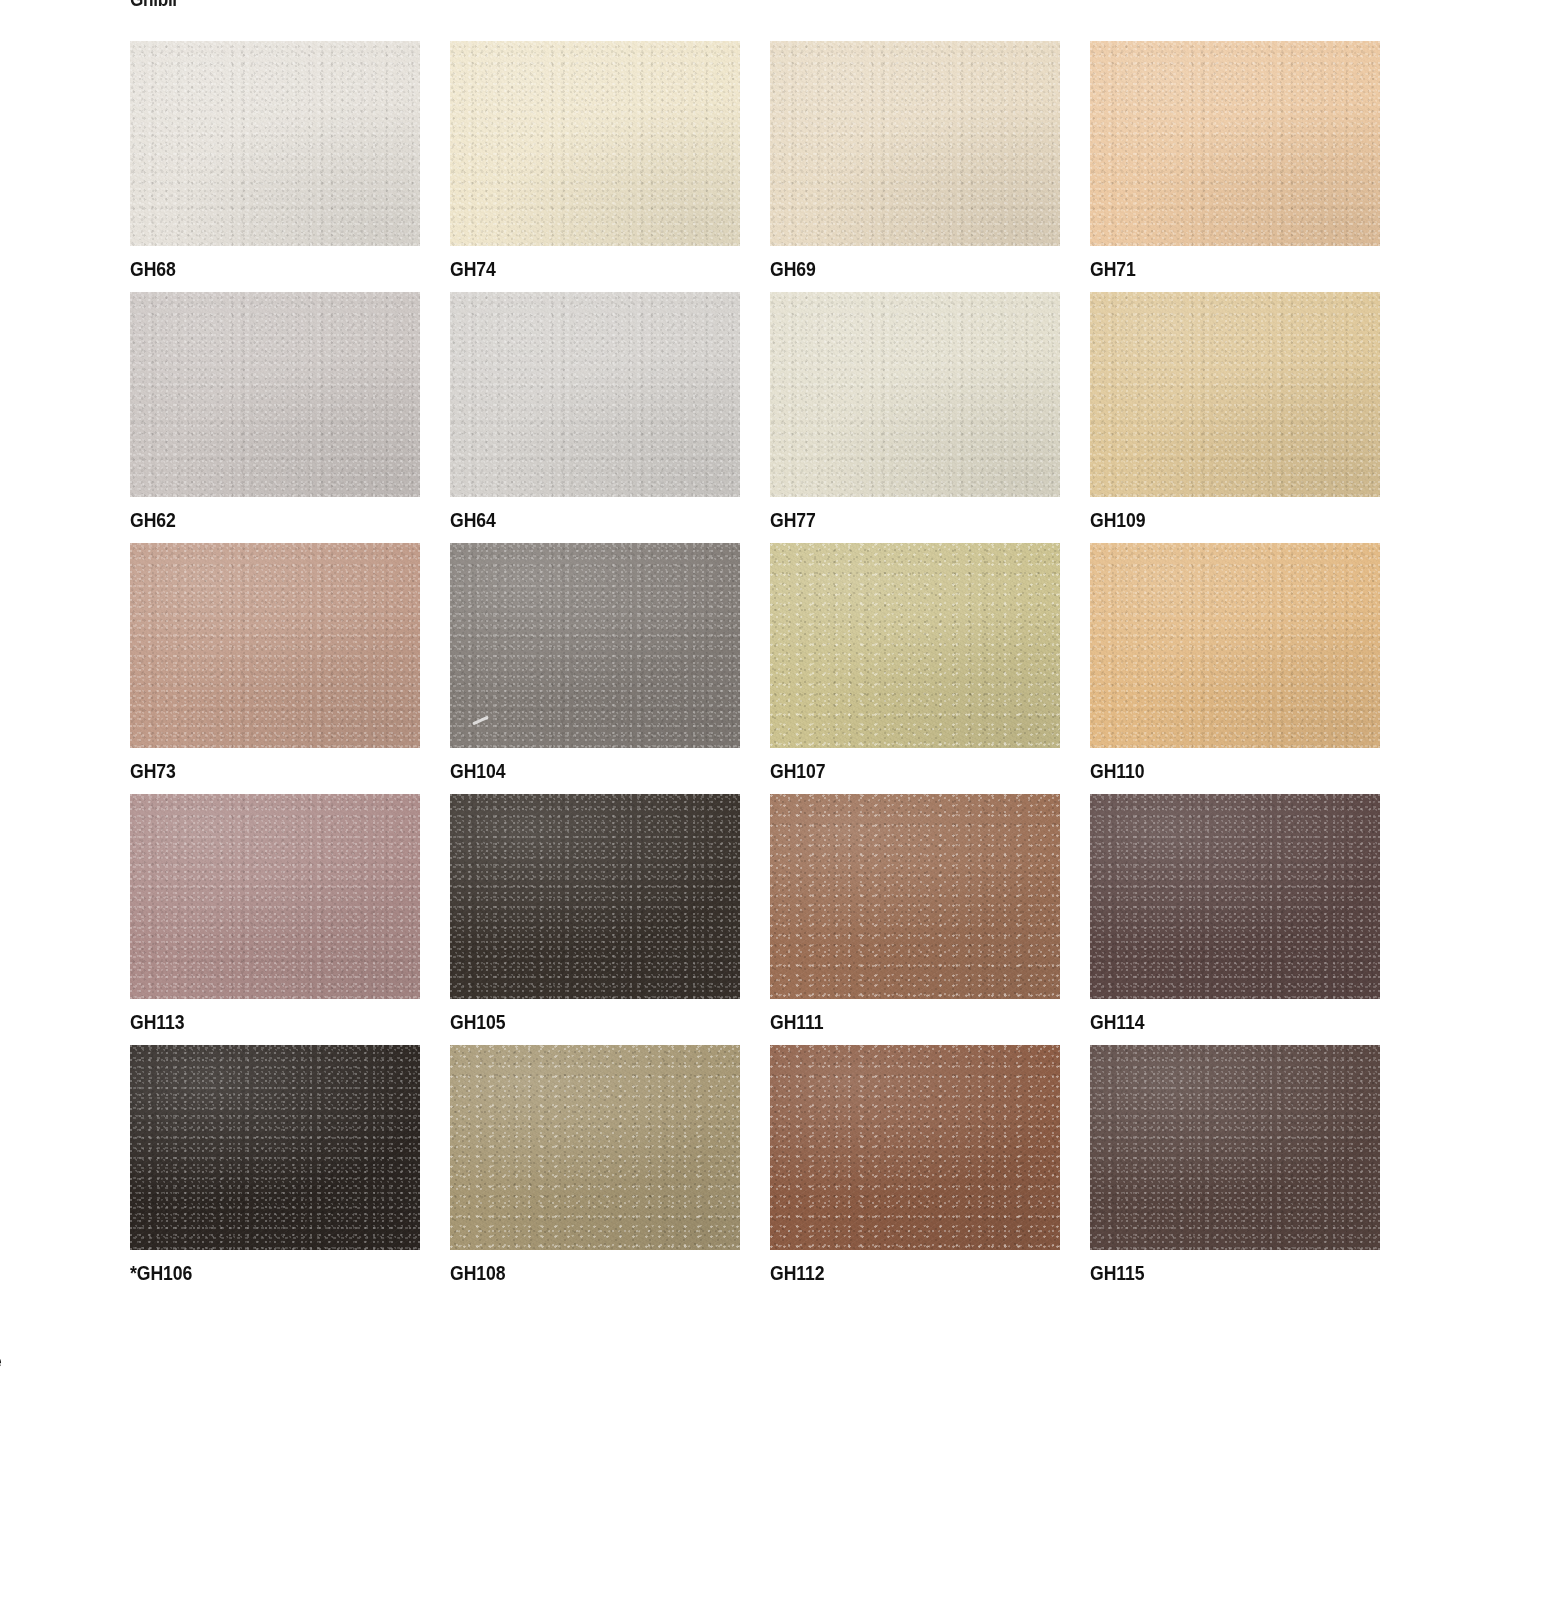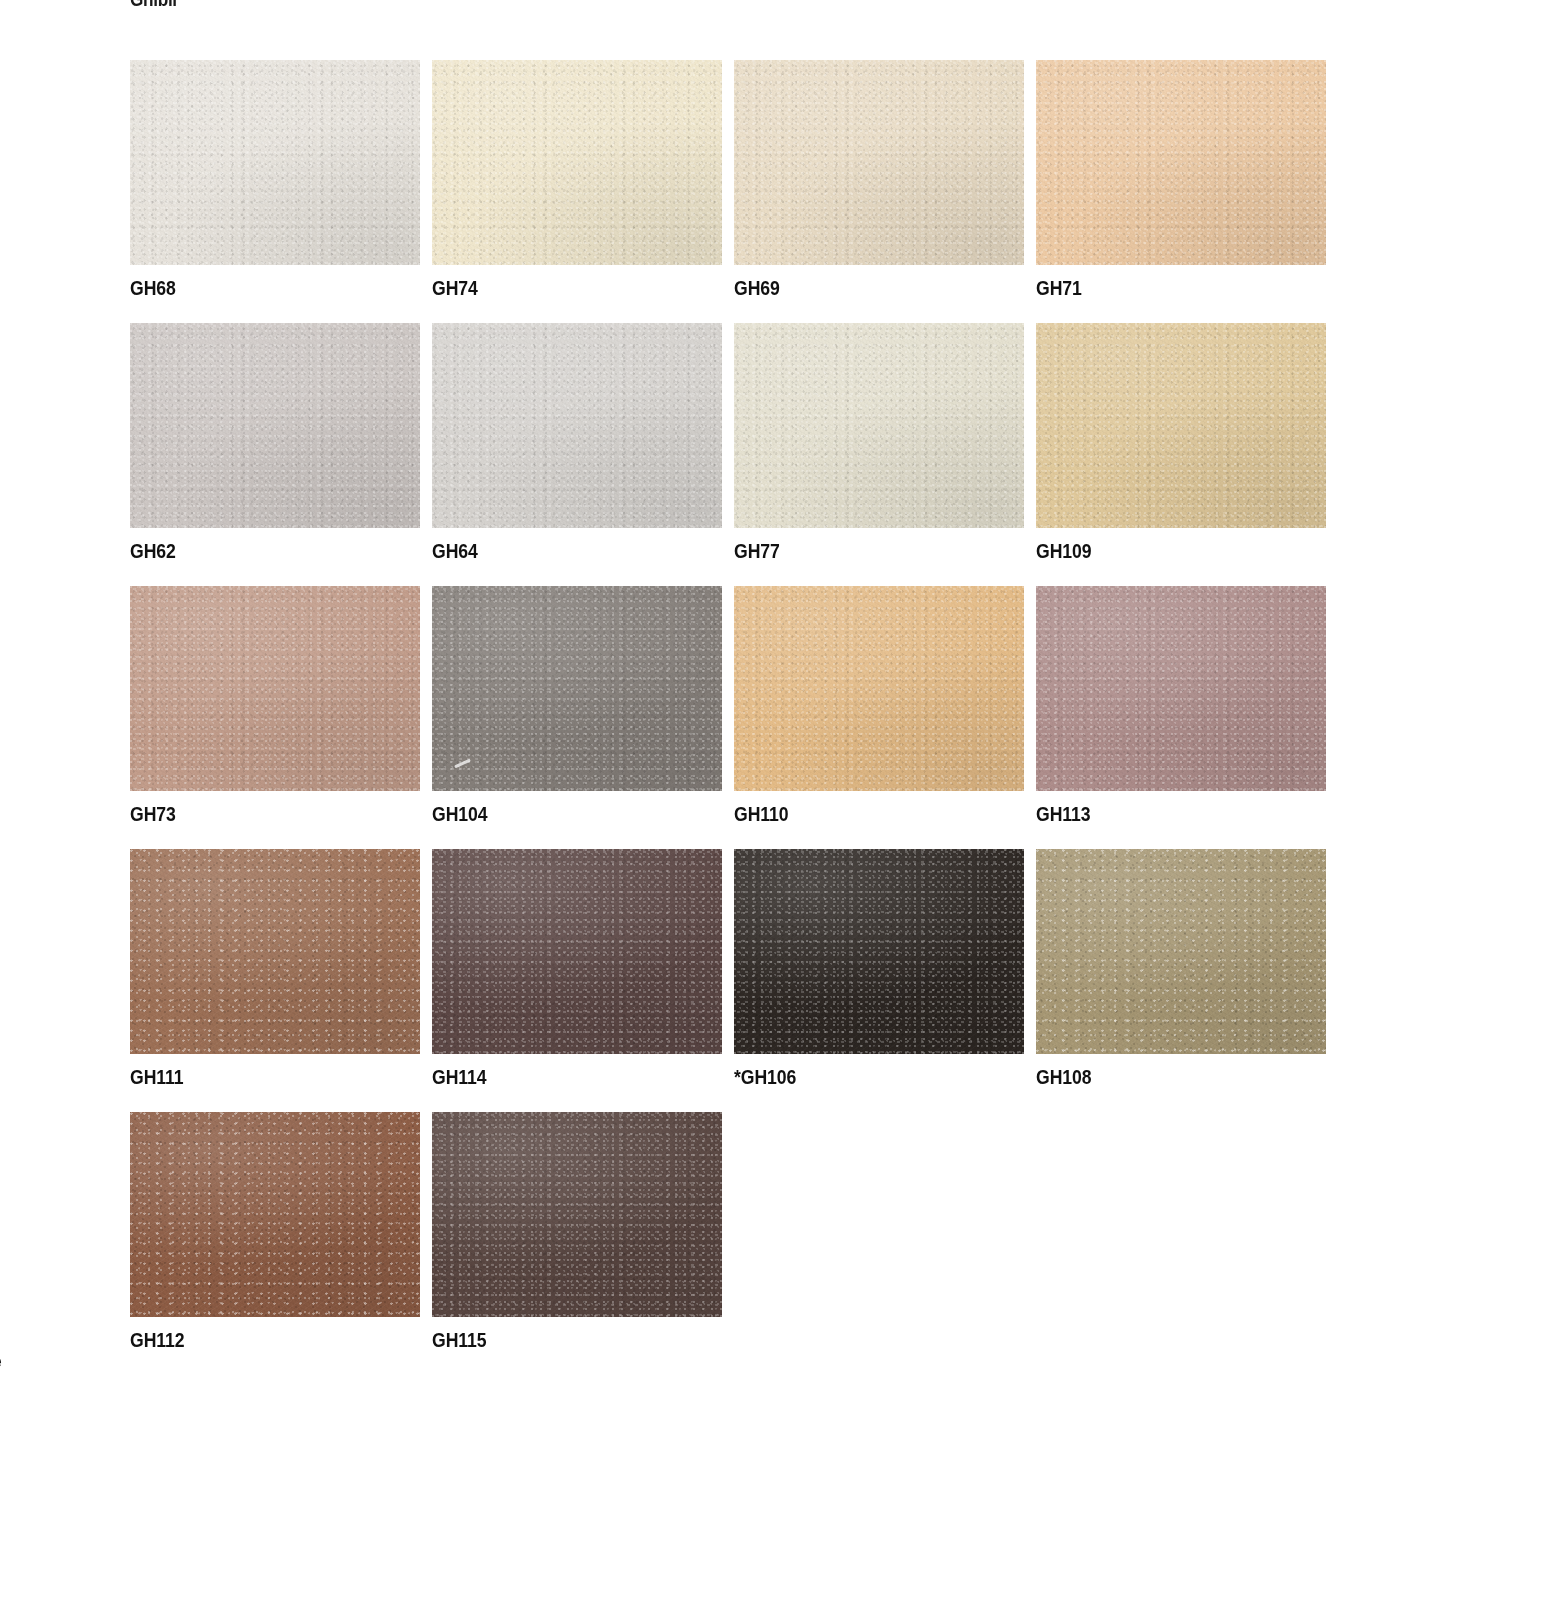--- a/index.html
+++ b/index.html
@@ -43,27 +43,26 @@
     color: #1a1a1a;
     transform: scaleX(0.8);
     transform-origin: left top;
     white-space: nowrap;
   }
 
   
   #grid {
     position: absolute;
     left: 130px;
-    top: 60px;
+    top: 41px;
     width: 1248px;
     display: grid;
     grid-template-columns: repeat(4, 290px);
     column-gap: 30px;
     row-gap: 0px;
-    gap: 12px;
   }
   .cell {
     width: 290px;
     height: 251px;
     position: relative;
   }
   .swatch {
     position: relative;
     width: 290px;
     height: 205px;
@@ -220,73 +219,89 @@
     <div class="cell">
       <div class="swatch" style="background: rgb(132, 126, 121);">
         <div class="sheen"></div>
         <div class="grain"></div>
         <div class="grain2"></div>
         <div class="scratch"></div>
       </div>
       <div class="caption">GH104</div>
     </div>
     <div class="cell">
-      <div class="swatch" style="background: rgb(228, 187, 134);">
-        <div class="sheen"></div>
-        <div class="grain"></div>
-        <div class="grain2"></div>
-      </div>
-      <div class="caption">GH110</div>
-    </div>
-    <div class="cell">
-      <div class="swatch" style="background: rgb(174, 141, 139);">
-        <div class="sheen"></div>
-        <div class="grain"></div>
-        <div class="grain2"></div>
-      </div>
-      <div class="caption">GH113</div>
-    </div>
-    <div class="cell">
-      <div class="swatch" style="background: rgb(157, 112, 86);">
+      <div class="swatch" style="background: rgb(205, 196, 145);">
         <div class="sheen"></div>
         <div class="grain" style="opacity: 0.78; background-size: 13px 10px, 15px 12px, 12px 14px, 17px 11px, 10px 15px, 14px 16px, 16px 10px, 13px 17px;"></div>
         <div class="grain2" style="opacity: 0.52;"></div>
       </div>
-      <div class="caption">GH111</div>
-    </div>
-    <div class="cell">
-      <div class="swatch" style="background: rgb(92, 71, 69);">
-        <div class="sheen"></div>
-        <div class="grain"></div>
-        <div class="grain2"></div>
-      </div>
-      <div class="caption">GH114</div>
-    </div>
-    <div class="cell">
-      <div class="swatch" style="background: rgb(45, 39, 35);">
-        <div class="sheen"></div>
-        <div class="grain"></div>
-        <div class="grain2"></div>
-      </div>
-      <div class="caption">*GH106</div>
-    </div>
-    <div class="cell">
-      <div class="swatch" style="background: rgb(167, 152, 116);">
+      <div class="caption">GH107</div>
+    </div>
+    <div class="cell">
+      <div class="swatch" style="background: rgb(228, 187, 134);">
+        <div class="sheen"></div>
+        <div class="grain"></div>
+        <div class="grain2"></div>
+      </div>
+      <div class="caption">GH110</div>
+    </div>
+    <div class="cell">
+      <div class="swatch" style="background: rgb(174, 141, 139);">
+        <div class="sheen"></div>
+        <div class="grain"></div>
+        <div class="grain2"></div>
+      </div>
+      <div class="caption">GH113</div>
+    </div>
+    <div class="cell">
+      <div class="swatch" style="background: rgb(58, 51, 45);">
+        <div class="sheen"></div>
+        <div class="grain"></div>
+        <div class="grain2"></div>
+      </div>
+      <div class="caption">GH105</div>
+    </div>
+    <div class="cell">
+      <div class="swatch" style="background: rgb(157, 112, 86);">
         <div class="sheen"></div>
         <div class="grain" style="opacity: 0.78; background-size: 13px 10px, 15px 12px, 12px 14px, 17px 11px, 10px 15px, 14px 16px, 16px 10px, 13px 17px;"></div>
         <div class="grain2" style="opacity: 0.52;"></div>
       </div>
-      <div class="caption">GH108</div>
-    </div>
-    <div class="cell">
-      <div class="swatch" style="background: rgb(141, 92, 68);">
+      <div class="caption">GH111</div>
+    </div>
+    <div class="cell">
+      <div class="swatch" style="background: rgb(92, 71, 69);">
+        <div class="sheen"></div>
+        <div class="grain"></div>
+        <div class="grain2"></div>
+      </div>
+      <div class="caption">GH114</div>
+    </div>
+    <div class="cell">
+      <div class="swatch" style="background: rgb(45, 39, 35);">
+        <div class="sheen"></div>
+        <div class="grain"></div>
+        <div class="grain2"></div>
+      </div>
+      <div class="caption">*GH106</div>
+    </div>
+    <div class="cell">
+      <div class="swatch" style="background: rgb(167, 152, 116);">
         <div class="sheen"></div>
         <div class="grain" style="opacity: 0.78; background-size: 13px 10px, 15px 12px, 12px 14px, 17px 11px, 10px 15px, 14px 16px, 16px 10px, 13px 17px;"></div>
         <div class="grain2" style="opacity: 0.52;"></div>
       </div>
+      <div class="caption">GH108</div>
+    </div>
+    <div class="cell">
+      <div class="swatch" style="background: rgb(141, 92, 68);">
+        <div class="sheen"></div>
+        <div class="grain" style="opacity: 0.78; background-size: 13px 10px, 15px 12px, 12px 14px, 17px 11px, 10px 15px, 14px 16px, 16px 10px, 13px 17px;"></div>
+        <div class="grain2" style="opacity: 0.52;"></div>
+      </div>
       <div class="caption">GH112</div>
     </div>
     <div class="cell">
       <div class="swatch" style="background: rgb(88, 69, 64);">
         <div class="sheen"></div>
         <div class="grain"></div>
         <div class="grain2"></div>
       </div>
       <div class="caption">GH115</div>
     </div>

